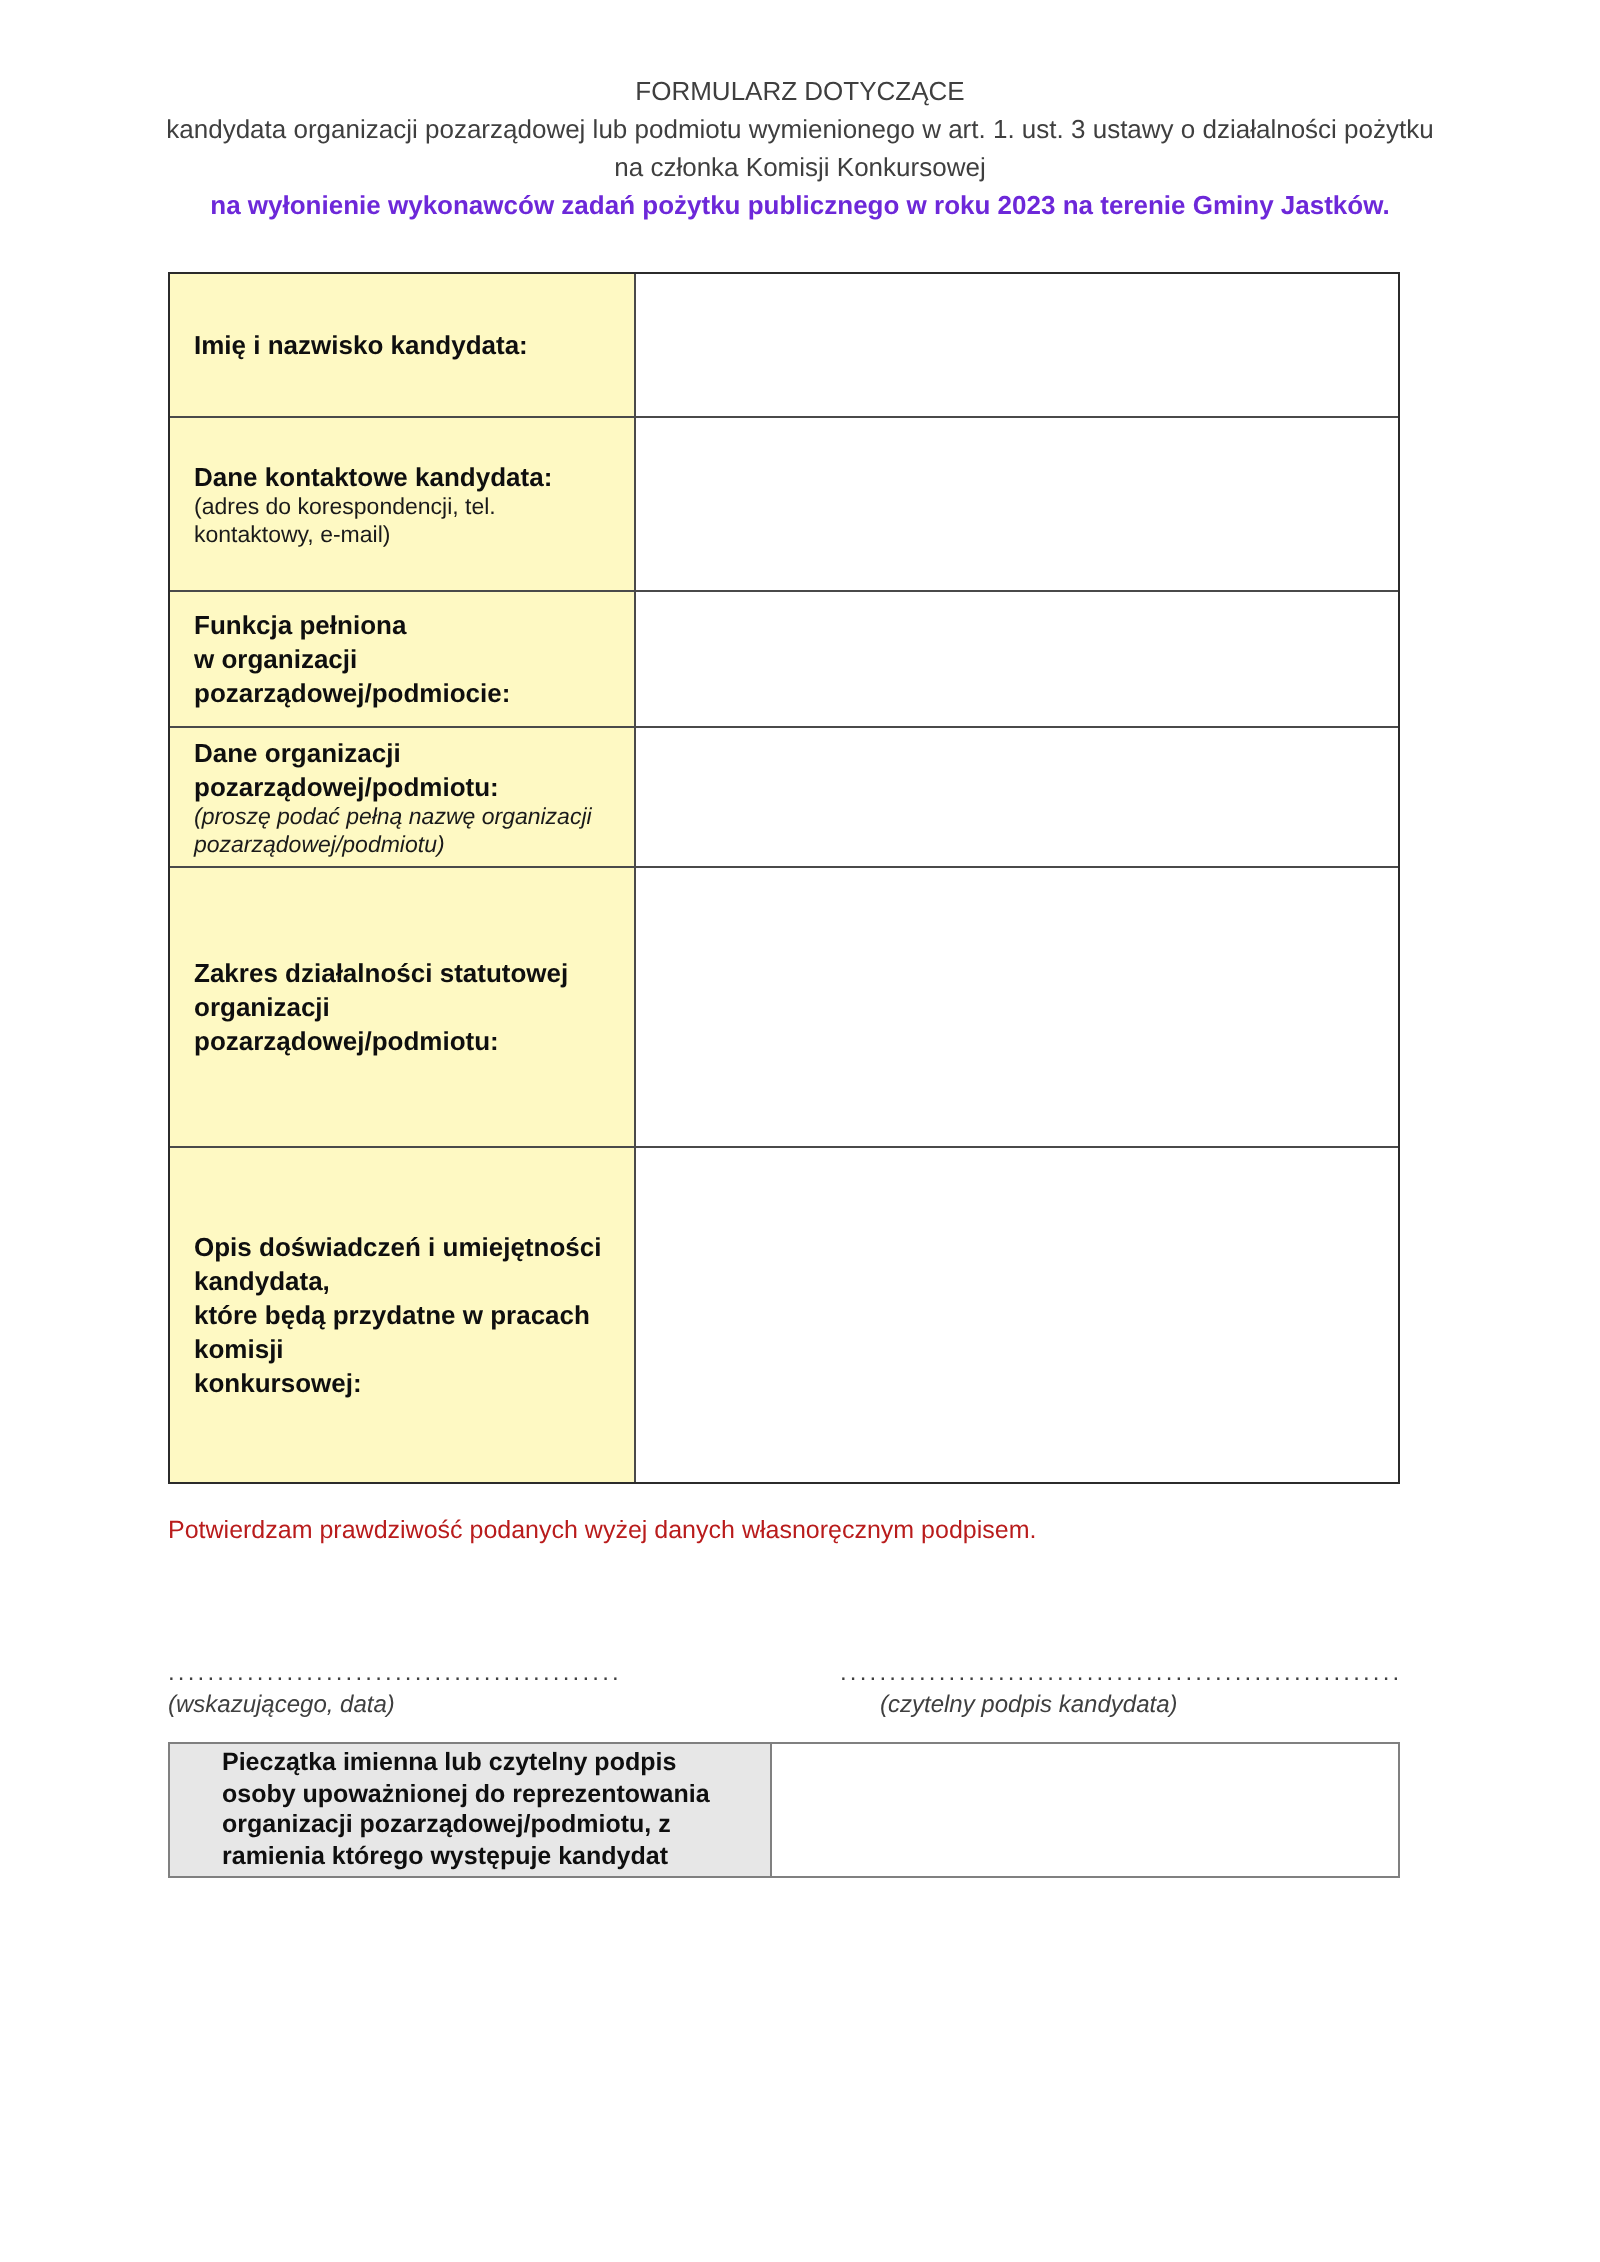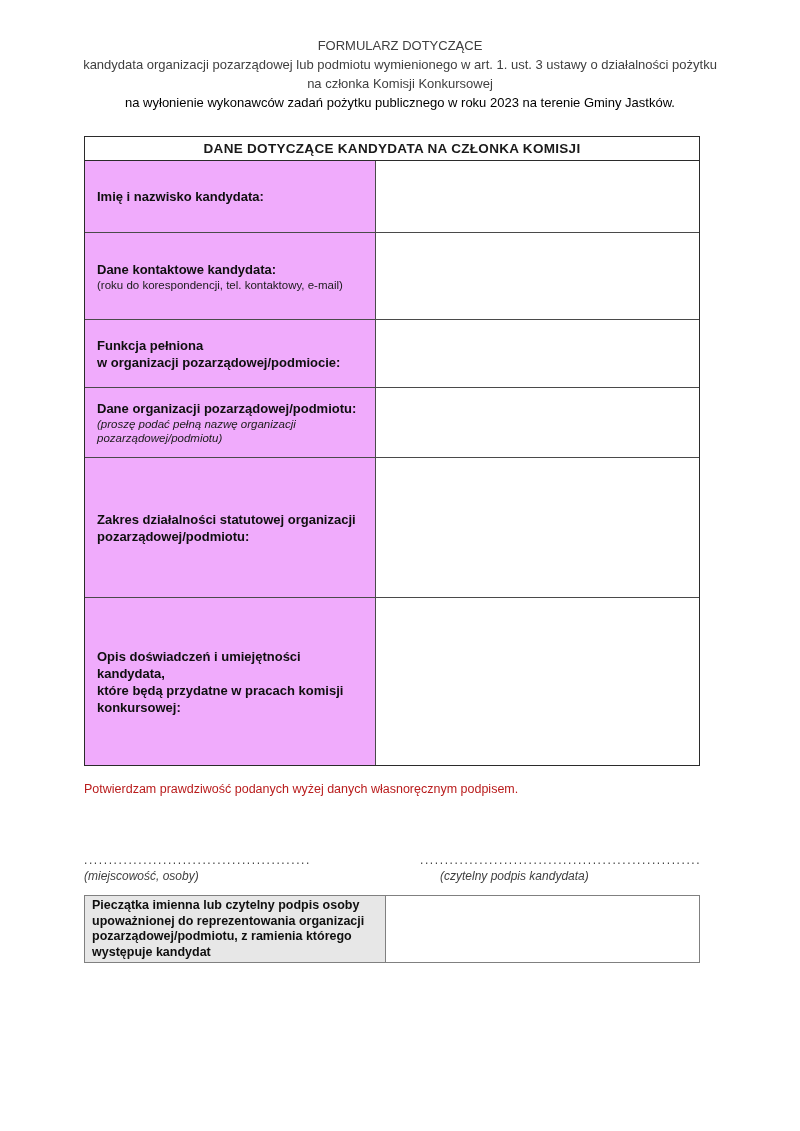--- a/index.html
+++ b/index.html
@@ -23,22 +23,22 @@
 
   
   .doc-header {
     margin-top: 36px;
     text-align: center;
     font-size: 13px;
     line-height: 19px;
     color: #3f3f3f;
   }
   .doc-header .bold-line {
-    font-weight: normal;
-    color: #000000;
+    font-weight: bold;
+    color: #6d28d9;
     text-align: center;
   }
 
   
   .main-table {
     margin: 24px 0 0 84px;
     width: 616px;
     border: 1px solid #2b2b2b;
     box-sizing: border-box;
     background: #ffffff;
@@ -53,23 +53,23 @@
     border-bottom: 1px solid #2b2b2b;
     letter-spacing: 0.3px;
   }
   .trow {
     display: flex;
     border-bottom: 1px solid #4a4a4a;
     box-sizing: border-box;
   }
   .trow:last-child { border-bottom: none; justify-content: center; }
   .label-cell {
-    width: 291px;
-    box-sizing: border-box;
-    background: #f0abfc;
+    width: 233px;
+    box-sizing: border-box;
+    background: #fef9c3;
     border-right: 1px solid #4a4a4a;
     padding: 6px 12px;
     display: flex;
     flex-direction: column;
     justify-content: center;
   }
   .label-cell .lbl {
     font-weight: bold;
     font-size: 13px;
     line-height: 17px;
@@ -148,21 +148,21 @@
     height: 68px;
     border: 1px solid #808080;
     box-sizing: border-box;
     display: flex;
   }
   .stamp-label-cell {
     width: 301px;
     box-sizing: border-box;
     background: #e7e7e7;
     border-right: 1px solid #808080;
-    padding: 5px 7px;
+    padding: 5px 26px;
     display: flex;
     align-items: center;
   }
   .stamp-label-cell .lbl {
     font-weight: bold;
     font-size: 12.5px;
     line-height: 15.5px;
     color: #0f0f0f;
   }
   .stamp-value-cell {
@@ -176,33 +176,32 @@
 <div class="page">
 
   <div class="doc-header">
     <div>FORMULARZ DOTYCZĄCE</div>
     <div>kandydata organizacji pozarządowej lub podmiotu wymienionego w art. 1. ust. 3 ustawy o działalności pożytku</div>
     <div>na członka Komisji Konkursowej</div>
     <div class="bold-line">na wyłonienie wykonawców zadań pożytku publicznego w roku 2023 na terenie Gminy Jastków.</div>
   </div>
 
   <div class="main-table">
-    <div class="table-title">DANE DOTYCZĄCE KANDYDATA NA CZŁONKA KOMISJI</div>
 
     <div class="trow" style="height:72px">
       <div class="label-cell">
         <div class="lbl">Imię i nazwisko kandydata:</div>
       </div>
       <div class="value-cell"></div>
     </div>
 
     <div class="trow" style="height:87px">
       <div class="label-cell">
         <div class="lbl">Dane kontaktowe kandydata:</div>
-        <div class="sub">(roku do korespondencji, tel. kontaktowy, e-mail)</div>
+        <div class="sub">(adres do korespondencji, tel. kontaktowy, e-mail)</div>
       </div>
       <div class="value-cell"></div>
     </div>
 
     <div class="trow" style="height:68px">
       <div class="label-cell">
         <div class="lbl">Funkcja pełniona
 w organizacji pozarządowej/podmiocie:</div>
       </div>
       <div class="value-cell"></div>
@@ -233,21 +232,21 @@
       </div>
       <div class="value-cell"></div>
     </div>
   </div>
 
   <div class="confirmation">Potwierdzam prawdziwość podanych wyżej danych własnoręcznym podpisem.</div>
 
   <div class="sig-block">
     <div class="sig-col-left">
       <div class="sig-dots">..............................................</div>
-      <div class="sig-label">(miejscowość, osoby)</div>
+      <div class="sig-label">(wskazującego, data)</div>
     </div>
     <div class="sig-col-right">
       <div class="sig-dots">...........................................................</div>
       <div class="sig-label">(czytelny podpis kandydata)</div>
     </div>
   </div>
 
 
   <div class="stamp-table">
     <div class="stamp-label-cell">

